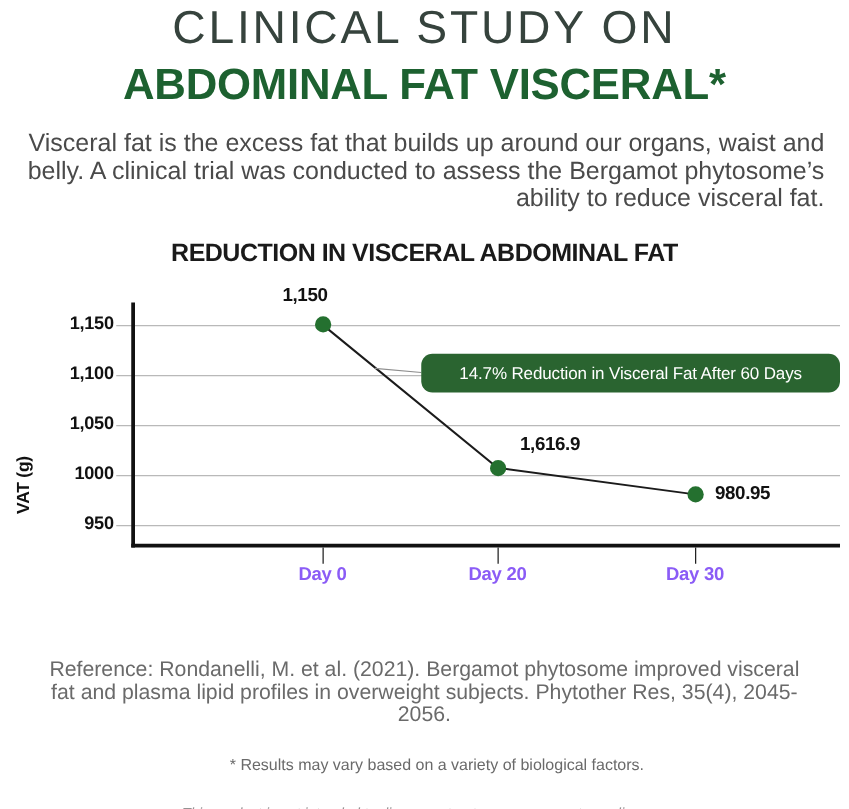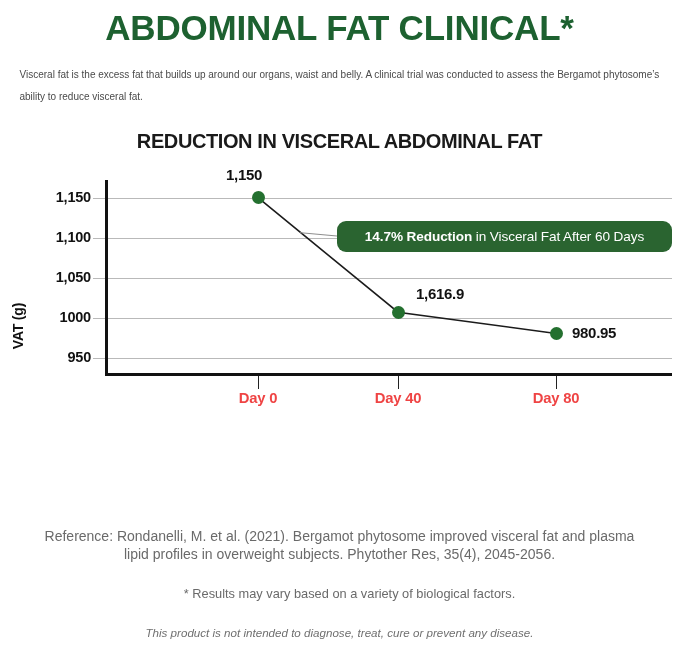--- a/index.html
+++ b/index.html
@@ -36,24 +36,24 @@
     font-size: 35px;
     line-height: 40px;
     letter-spacing: -0.2px;
     color: #1d6130;
     margin-top: 6px;
     white-space: nowrap;
   }
   .intro {
     margin: 16px auto 0 auto;
     width: 640px;
-    font-size: 10px;
+    font-size: 20px;
     line-height: 22px;
     color: #4a4a4a;
-    text-align: left;
+    text-align: right;
     font-weight: 400;
   }
 
   
   .chart-wrap {
     position: relative;
     width: 679px;
     height: 300px;
     margin-top: 22px;
   }
@@ -131,21 +131,21 @@
     background: #222;
   }
   .xtick-label {
     position: absolute;
     top: 210px;
     width: 120px;
     margin-left: -60px;
     text-align: center;
     font-weight: bold;
     font-size: 14.8px;
-    color: #ef4444;
+    color: #8b5cf6;
     letter-spacing: -0.2px;
   }
 
   .series-svg {
     position: absolute;
     left: 0;
     top: 0;
     width: 679px;
     height: 250px;
     overflow: visible;
@@ -178,56 +178,57 @@
     box-sizing: border-box;
     background: #2a6430;
     border-radius: 9px;
     color: #ffffff;
     font-size: 13.6px;
     line-height: 31px;
     text-align: center;
     letter-spacing: -0.1px;
     white-space: nowrap;
   }
-  .callout b { font-weight: bold; }
+  .callout b { font-weight: normal; }
 
   
   .footer {
     position: absolute;
     left: 0;
     top: 527px;
     width: 679px;
     text-align: center;
     color: #6a6a6a;
   }
   .ref {
     width: 600px;
     margin: 0 auto;
-    font-size: 14px;
+    font-size: 17px;
     line-height: 18px;
   }
   .results-note {
     margin-top: 22px;
     font-size: 12.8px;
     line-height: 18px;
     padding-left: 20px;
   }
   .disclaimer {
     margin-top: 22px;
     font-size: 11.6px;
     line-height: 16px;
     font-style: italic;
     color: #6f6f6f;
   }
 </style>
 </head>
 <body>
 
 <div class="header">
-  <div class="headline">ABDOMINAL FAT CLINICAL*</div>
+  <div class="eyebrow">CLINICAL STUDY ON</div>
+  <div class="headline">ABDOMINAL FAT VISCERAL*</div>
   <div class="intro">Visceral fat is the excess fat that builds up around our organs, waist and belly. A clinical trial was conducted to assess the Bergamot phytosome’s ability to reduce visceral fat.</div>
 </div>
 
 <div class="chart-wrap">
   <div class="chart-title">REDUCTION IN VISCERAL ABDOMINAL FAT</div>
 
   <div class="plot">
 
     <div class="y-axis-title">VAT (g)</div>
 
@@ -244,23 +245,23 @@
         <div class="ytick-label" style="top: 178.328px;">950</div>
       </div>
 
     <div class="y-axis-line"></div>
     <div class="x-axis-line"></div>
 
     <div id="xaxis-layer">
         <div class="xtick" style="left: 258px;"></div>
         <div class="xtick-label" style="left: 258px;">Day 0</div>
         <div class="xtick" style="left: 398px;"></div>
-        <div class="xtick-label" style="left: 398px;">Day 40</div>
+        <div class="xtick-label" style="left: 398px;">Day 20</div>
         <div class="xtick" style="left: 556px;"></div>
-        <div class="xtick-label" style="left: 556px;">Day 80</div>
+        <div class="xtick-label" style="left: 556px;">Day 30</div>
       </div>
 
     <svg class="series-svg" viewBox="0 0 679 250" preserveAspectRatio="none">
       <polyline id="series-polyline" fill="none" stroke="#1b1b1b" stroke-width="1.6" points="258,17.7 398,132.2 556,153.5"></polyline>
       <line id="callout-connector" x1="300" y1="52.67213114754098" x2="337" y2="56" stroke="#8e8e8e" stroke-width="1"></line>
     </svg>
 
     <div id="points-layer">
         <div class="dot" style="left: 258px; top: 17.6721px;"></div>
         <div class="point-label" style="left: 244px; top: -14.3279px; transform: translateX(-50%);">1,150</div>

